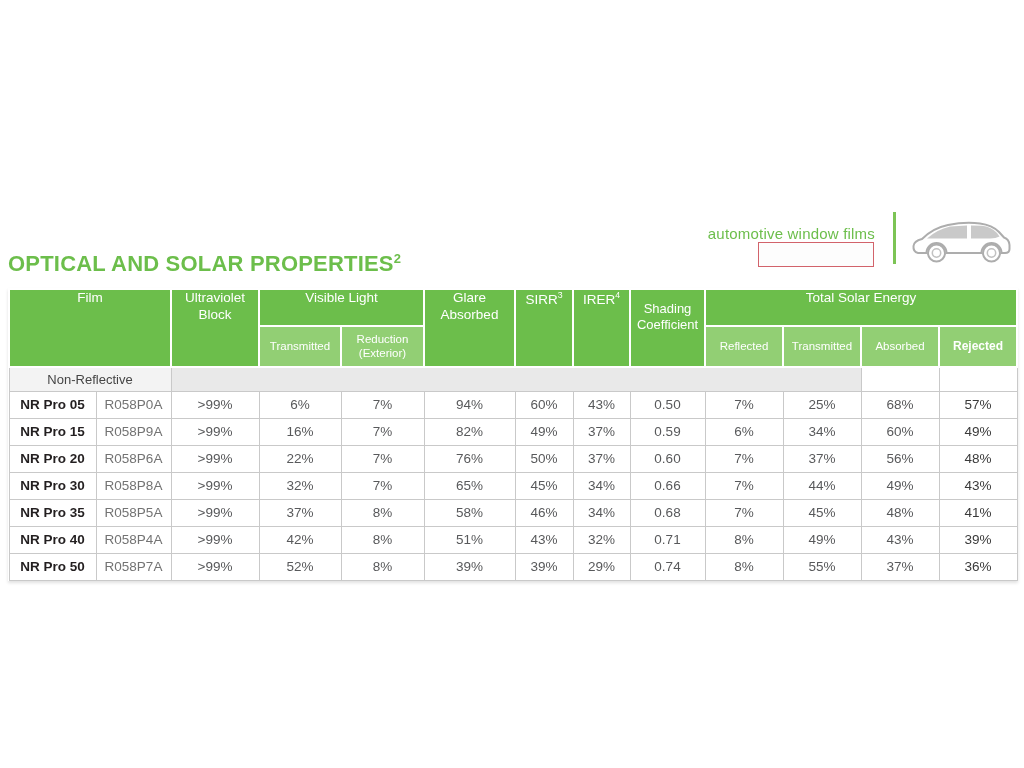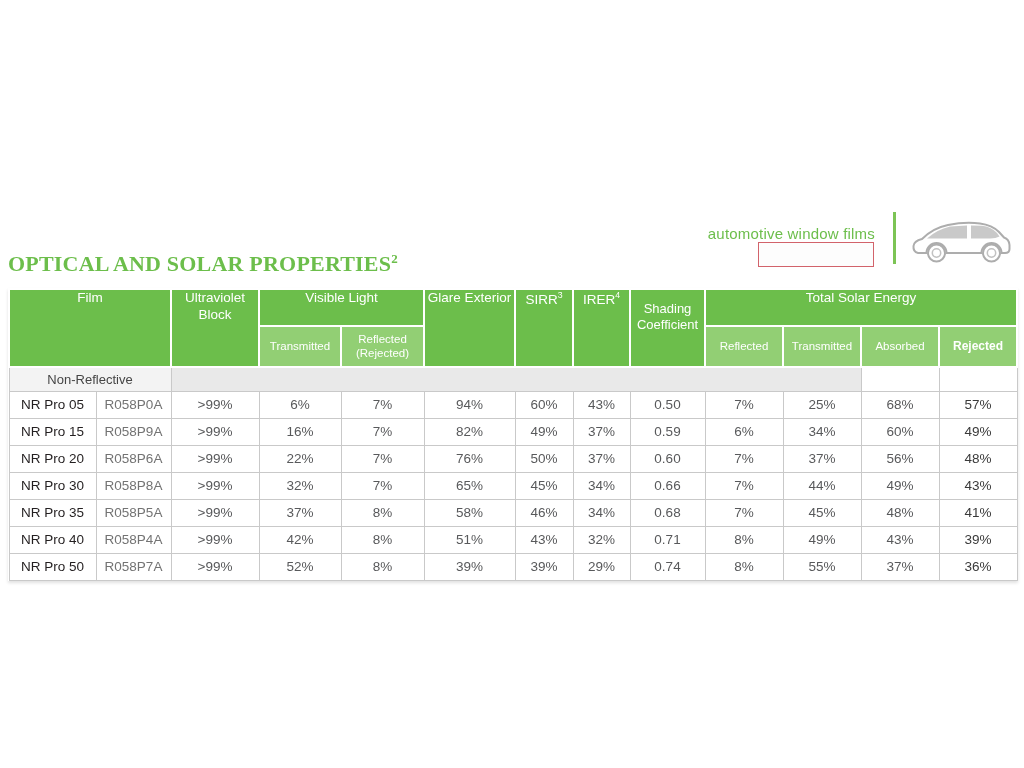--- a/index.html
+++ b/index.html
@@ -9,21 +9,21 @@
   
   .brand-tagline { position:absolute; left:640px; top:225px; width:235px; text-align:right;
                    color:#6cbe4b; font-size:15px; letter-spacing:0.2px; }
   .brand-redbox { position:absolute; left:758px; top:242px; width:114px; height:23px;
                   border:1.5px solid #d2636b; background:#fdfdfd; }
   .brand-divider { position:absolute; left:893px; top:212px; width:3px; height:52px; background:#7cc455; }
   .brand-car { position:absolute; left:910px; top:217px; }
 
   
   .title { position:absolute; left:8px; top:251px; margin:0; font-size:22px; font-weight:bold;
-           color:#6cbe4b; letter-spacing:0.2px;font-family:Liberation Serif, serif; }
+           color:#6cbe4b; letter-spacing:0.2px; }
   .title sup { font-size:13px; }
 
   
   table.props { position:absolute; left:8px; top:288px; width:1008px;
                 border-collapse:collapse; table-layout:fixed;
                 box-shadow:0 2px 3px rgba(0,0,0,0.12); }
   table.props th, table.props td { padding:0; overflow:hidden; }
 
   th.g  { background:#6cbe4b; color:#ffffff; font-weight:normal; border:2px solid #ffffff;
           vertical-align:top; padding-top:9px; font-size:13.5px; line-height:1.25; text-align:center; }
@@ -33,21 +33,21 @@
   th.lg.bold { font-weight:bold; font-size:12px; }
   th sup { font-size:0.65em; }
 
   tr.hrow1 { height:37px; }
   tr.hrow2 { height:41px; }
   tr.section-row { height:24px; }
   tr.data-row { height:27px; }
 
   td { background:#ffffff; border:1px solid #c9c9c9; text-align:center;
        font-size:13.5px; color:#58595b; vertical-align:middle; }
-  td.name { font-weight:normal; color:#231f20; }
+  td.name { font-weight:bold; color:#231f20; }
   td.code { color:#737373; }
   td.rej  { font-weight:normal; color:#3a3a3a; }
   td.section-label { background:#f3f3f3; color:#454545; font-size:13px;text-align:center; }
   td.section-band  { background:#e9e9e9; border-top:none; border-bottom:none; }
   td.section-empty { background:#ffffff; }
 </style>
 </head>
 <body>
 
 <div class="page">
@@ -83,29 +83,29 @@
       <col style="width:78px">
         <col style="width:78px">
         <col style="width:78px">
         <col style="width:78px">
     </colgroup>
     <thead>
       <tr class="hrow1">
         <th class="g" colspan="2" rowspan="2">Film</th>
         <th class="g" rowspan="2">Ultraviolet Block</th>
         <th class="g" colspan="2">Visible Light</th>
-        <th class="g" rowspan="2">Glare Exterior</th>
+        <th class="g" rowspan="2">Glare Absorbed</th>
         <th class="g" rowspan="2"><span>SIRR</span><sup>3</sup></th>
         <th class="g" rowspan="2"><span>IRER</span><sup>4</sup></th>
         <th class="g small" rowspan="2">Shading Coefficient</th>
         <th class="g" colspan="4">Total Solar Energy</th>
       </tr>
       <tr class="hrow2">
         <th class="lg">Transmitted</th>
-        <th class="lg">Reflected (Rejected)</th>
+        <th class="lg">Reduction (Exterior)</th>
         <th class="lg">Reflected</th>
         <th class="lg">Transmitted</th>
         <th class="lg">Absorbed</th>
         <th class="lg bold">Rejected</th>
       </tr>
     </thead>
     <tbody>
       <tr class="section-row">
         <td class="section-label" colspan="2">Non-Reflective</td>
         <td class="section-band" colspan="9"></td>

